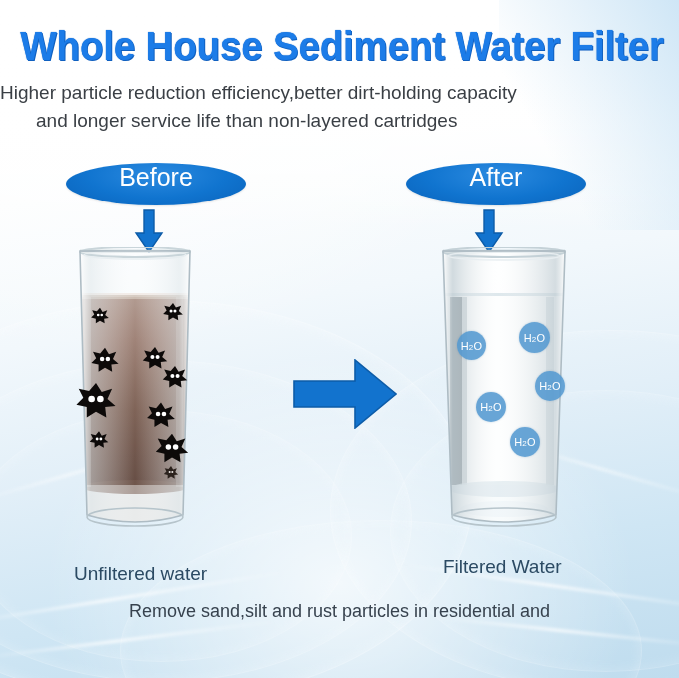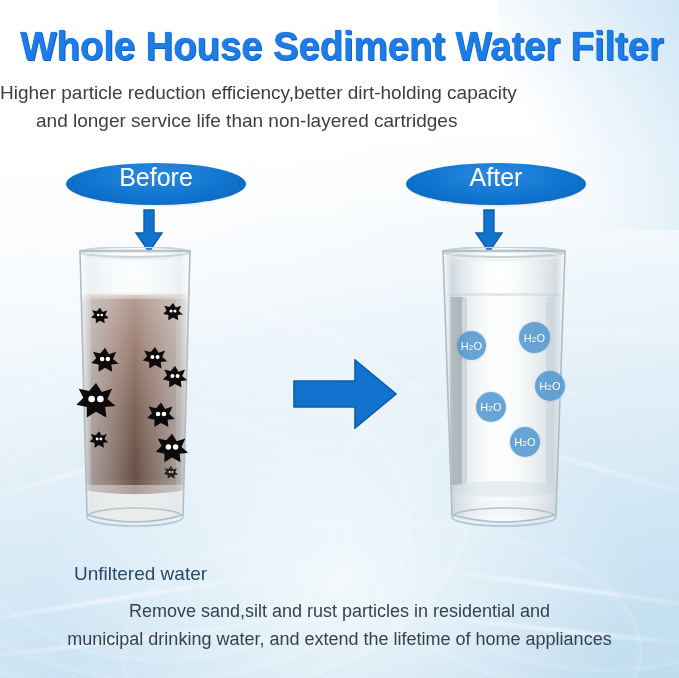--- a/index.html
+++ b/index.html
@@ -313,17 +313,17 @@
     <span>H<sub>2</sub>O</span>
   </div>
   <div class="h2o" style="left:476px;top:392px;width:30px;height:30px;">
     <span>H<sub>2</sub>O</span>
   </div>
   <div class="h2o" style="left:510px;top:427px;width:30px;height:30px;">
     <span>H<sub>2</sub>O</span>
   </div>
 
   <div class="caption" id="cap-left">Unfiltered water</div>
+  <div class="caption" id="cap-right">Filtered  Water</div>
 
   <div class="foot" id="foot1">Remove sand,silt and rust particles in residential and</div>
-  <div class="foot" id="foot2">municipal drinking water, and extend the lifetime of home appliances</div>
 
 </div>
 
 </body></html>

